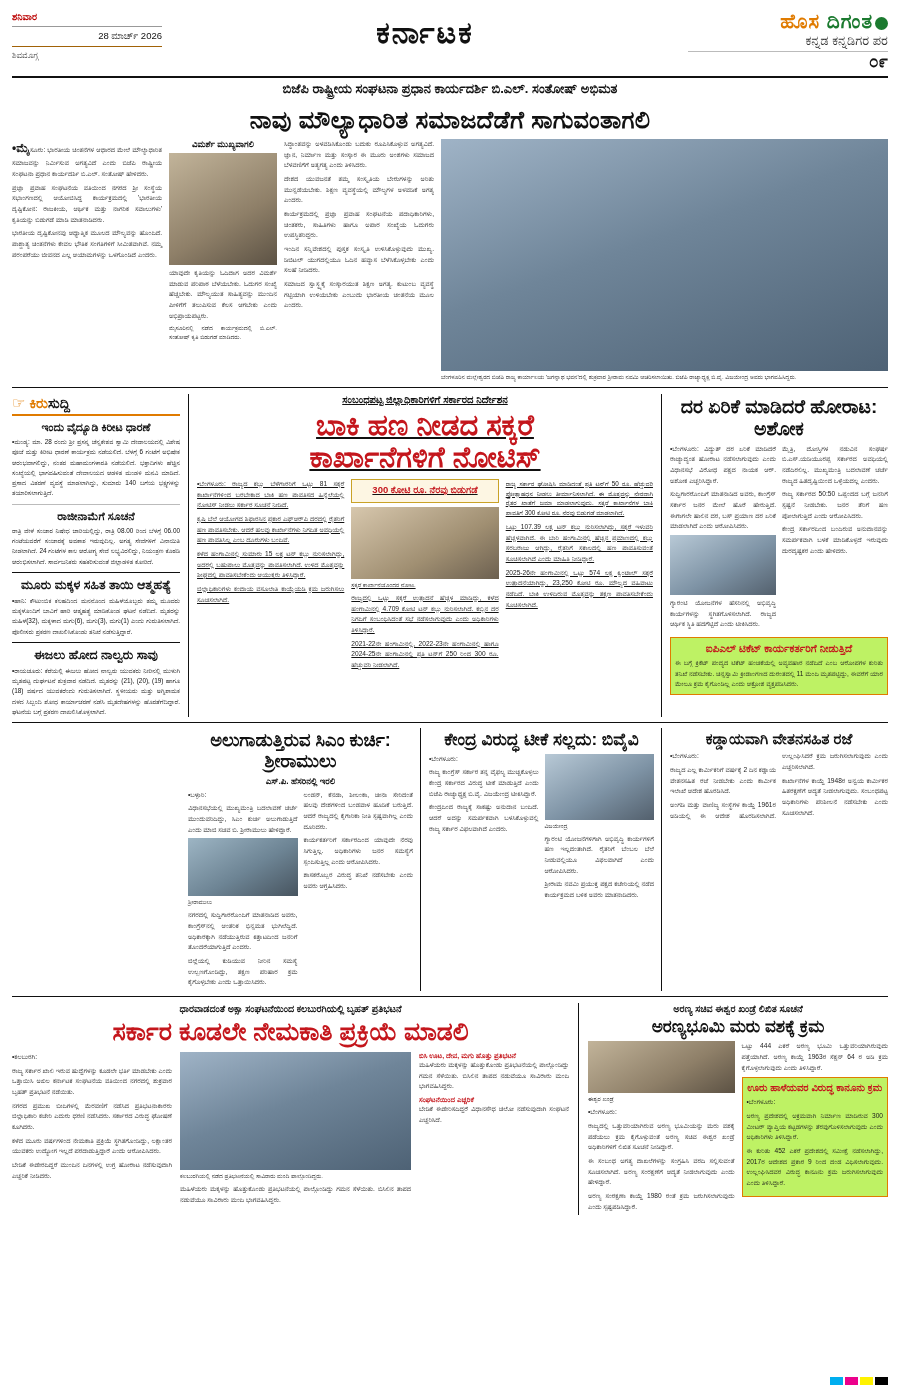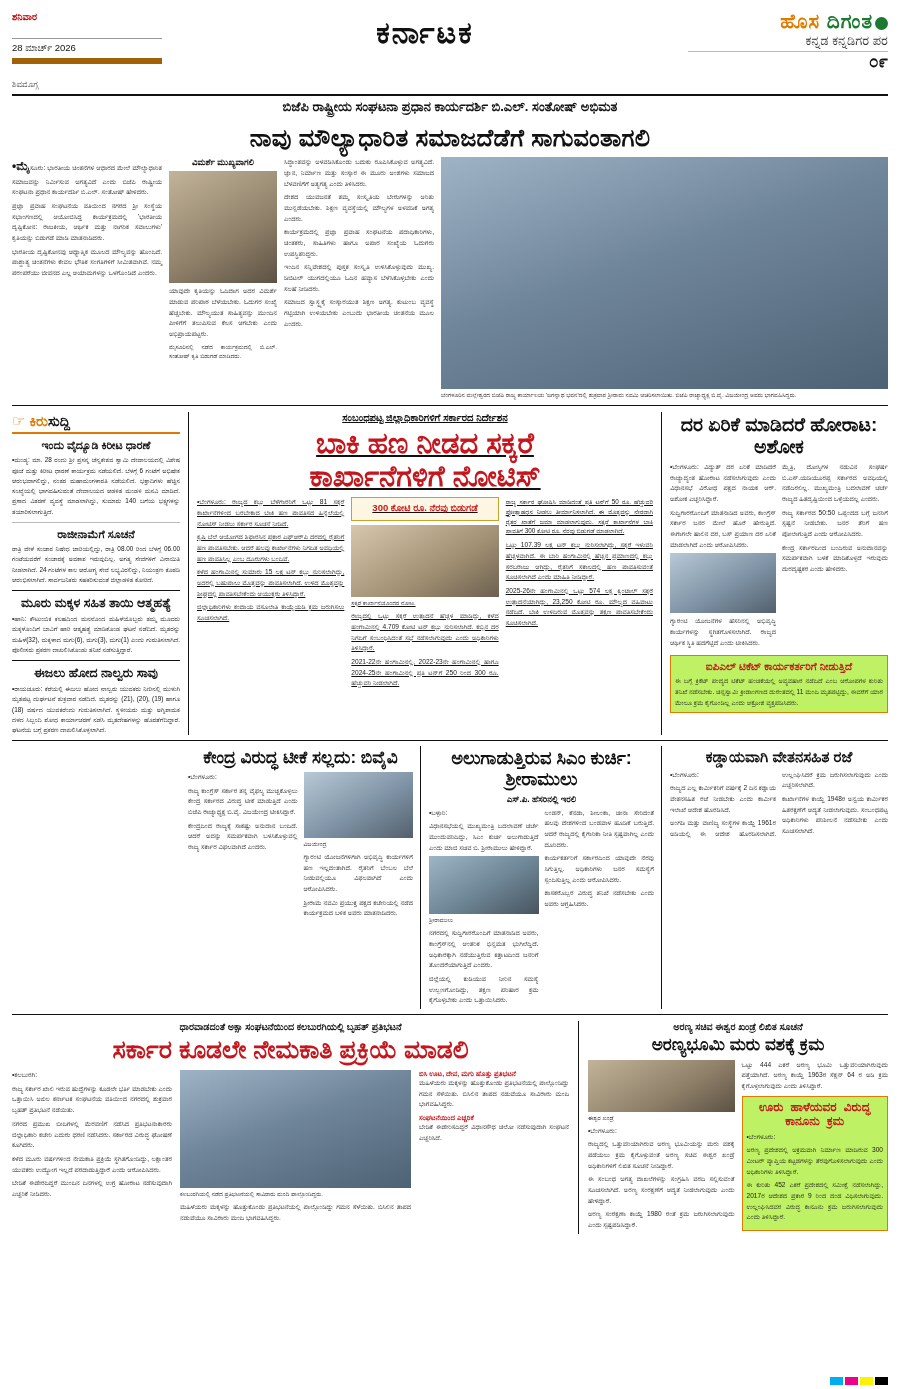--- a/index.html
+++ b/index.html
@@ -11,21 +11,21 @@
     color:#111;
     position:relative;
     overflow:hidden;
   }
   .page { width:900px; height:1389px; position:relative; padding:10px 12px; }
 
   
   .masthead { display:flex; align-items:flex-start; justify-content:space-between; border-bottom:2px solid #111; padding-bottom:4px; }
   .mast-left { width:150px; font-size:9px; line-height:1.5; }
   .mast-left .day { font-weight:bold; font-size:9.5px; color:#b00; }
-  .mast-left .date { border-top:1px solid #999; border-bottom:6px solid #a16207; margin:14px 0; padding:2px 0; font-size:9.5px; }
+  .mast-left .date { border-top:1px solid #999; border-bottom:1px solid #a16207; margin:2px 0; padding:2px 0; font-size:9.5px;text-align:right; }
   .mast-left .edition { font-size:8.5px; color:#444; }
   .mast-center { flex:1; text-align:center; }
   .mast-center .section-title { font-size:30px; font-weight:bold; letter-spacing:2px; color:#111; margin-top:6px; }
   .mast-right { width:200px; text-align:right; }
   .brand { font-size:20px; font-weight:bold; color:#e07b00; letter-spacing:1px; }
   .brand .b2 { color:#1b7a2f; }
   .brand-sub { font-size:13px; color:#333; border-bottom:1px solid #bbb; padding-bottom:2px; }
   .page-no { font-size:17px; font-weight:bold; color:#111; }
   .logo-dot { display:inline-block; width:13px; height:13px; border-radius:50%; background:#1b7a2f; vertical-align:-2px; margin-left:2px;}
   .rama-badge { margin-top:4px; font-size:8px; color:#b8860b; text-align:center; font-weight:bold; }
@@ -245,61 +245,61 @@
       </div>
     </div>
   </div>
 
   <div class="rule"></div>
 
   <div style="display:grid;grid-template-columns:168px 1fr 1fr 218px;gap:8px;">
     <div></div>
 
     <div style="border-right:1px solid #111;padding-right:7px;">
+      <h3 class="head3" style="text-align:center;font-size:18px;">ಅಲುಗಾಡುತ್ತಿರುವ ಸಿಎಂ ಕುರ್ಚಿ: ಶ್ರೀರಾಮುಲು</h3>
+      <div class="mini-head">ಎಸ್.ಪಿ. ಹೆಸರಿನಲ್ಲಿ ಇರಲಿ</div>
+      <div style="display:grid;grid-template-columns:1fr 1fr;gap:6px;">
+        <div>
+          <div class="body">
+            <p>•ಬಳ್ಳಾರಿ:</p>
+            <p>ವಿಧಾನಸಭೆಯಲ್ಲಿ ಮುಖ್ಯಮಂತ್ರಿ ಬದಲಾವಣೆ ಚರ್ಚೆ ಮುಂದುವರಿದಿದ್ದು, ಸಿಎಂ ಕುರ್ಚಿ ಅಲುಗಾಡುತ್ತಿದೆ ಎಂದು ಮಾಜಿ ಸಚಿವ ಬಿ. ಶ್ರೀರಾಮುಲು ಹೇಳಿದ್ದಾರೆ.</p>
+          </div>
+          <div class="photo p5" style="height:58px;margin-top:3px;"></div>
+          <div class="caption">ಶ್ರೀರಾಮುಲು</div>
+          <div class="body" style="margin-top:3px;">
+            <p>ನಗರದಲ್ಲಿ ಸುದ್ದಿಗಾರರೊಂದಿಗೆ ಮಾತನಾಡಿದ ಅವರು, ಕಾಂಗ್ರೆಸ್‌ನಲ್ಲಿ ಆಂತರಿಕ ಭಿನ್ನಮತ ಭುಗಿಲೆದ್ದಿದೆ. ಅಧಿಕಾರಕ್ಕಾಗಿ ನಡೆಯುತ್ತಿರುವ ಕಿತ್ತಾಟದಿಂದ ಜನರಿಗೆ ತೊಂದರೆಯಾಗುತ್ತಿದೆ ಎಂದರು.</p>
+            <p>ಜಿಲ್ಲೆಯಲ್ಲಿ ಕುಡಿಯುವ ನೀರಿನ ಸಮಸ್ಯೆ ಉಲ್ಬಣಗೊಂಡಿದ್ದು, ತಕ್ಷಣ ಪರಿಹಾರ ಕ್ರಮ ಕೈಗೊಳ್ಳಬೇಕು ಎಂದು ಒತ್ತಾಯಿಸಿದರು.</p>
+          </div>
+        </div>
+        <div>
+          <div class="body">
+            <p>ಲಂಡನ್, ಕೆನಡಾ, ಶೀಲಂಕಾ, ಚೀನಾ ಸೇರಿದಂತೆ ಹಲವು ದೇಶಗಳಿಂದ ಬಂಡವಾಳ ಹೂಡಿಕೆ ಬರುತ್ತಿದೆ. ಆದರೆ ರಾಜ್ಯದಲ್ಲಿ ಕೈಗಾರಿಕಾ ನೀತಿ ಸ್ಪಷ್ಟವಾಗಿಲ್ಲ ಎಂದು ದೂರಿದರು.</p>
+            <p>ಕಾರ್ಯಕರ್ತರಿಗೆ ಸರ್ಕಾರದಿಂದ ಯಾವುದೇ ನೆರವು ಸಿಗುತ್ತಿಲ್ಲ. ಅಧಿಕಾರಿಗಳು ಜನರ ಸಮಸ್ಯೆಗೆ ಸ್ಪಂದಿಸುತ್ತಿಲ್ಲ ಎಂದು ಆರೋಪಿಸಿದರು.</p>
+            <p>ಶಾಸಕರೊಬ್ಬರ ವಿರುದ್ಧ ತನಿಖೆ ನಡೆಸಬೇಕು ಎಂದು ಅವರು ಆಗ್ರಹಿಸಿದರು.</p>
+          </div>
+        </div>
+      </div>
+    </div>
+
+    <div style="border-right:1px solid #111;padding-right:7px;">
       <h3 class="head3" style="text-align:center;font-size:17px;">ಕೇಂದ್ರ ವಿರುದ್ಧ ಟೀಕೆ ಸಲ್ಲದು: ಬಿವೈವಿ</h3>
       <div style="display:grid;grid-template-columns:1fr 1fr;gap:6px;">
         <div>
           <div class="body">
             <p>•ಬೆಂಗಳೂರು:</p>
             <p>ರಾಜ್ಯ ಕಾಂಗ್ರೆಸ್ ಸರ್ಕಾರ ತನ್ನ ವೈಫಲ್ಯ ಮುಚ್ಚಿಕೊಳ್ಳಲು ಕೇಂದ್ರ ಸರ್ಕಾರದ ವಿರುದ್ಧ ಟೀಕೆ ಮಾಡುತ್ತಿದೆ ಎಂದು ಬಿಜೆಪಿ ರಾಜ್ಯಾಧ್ಯಕ್ಷ ಬಿ.ವೈ. ವಿಜಯೇಂದ್ರ ಟೀಕಿಸಿದ್ದಾರೆ.</p>
             <p>ಕೇಂದ್ರದಿಂದ ರಾಜ್ಯಕ್ಕೆ ಸಾಕಷ್ಟು ಅನುದಾನ ಬಂದಿದೆ. ಆದರೆ ಅದನ್ನು ಸಮರ್ಪಕವಾಗಿ ಬಳಸಿಕೊಳ್ಳುವಲ್ಲಿ ರಾಜ್ಯ ಸರ್ಕಾರ ವಿಫಲವಾಗಿದೆ ಎಂದರು.</p>
           </div>
         </div>
         <div>
           <div class="photo p3" style="height:66px;"></div>
           <div class="caption">ವಿಜಯೇಂದ್ರ</div>
           <div class="body" style="margin-top:3px;">
             <p>ಗ್ಯಾರಂಟಿ ಯೋಜನೆಗಳಿಗಾಗಿ ಅಭಿವೃದ್ಧಿ ಕಾರ್ಯಗಳಿಗೆ ಹಣ ಇಲ್ಲದಂತಾಗಿದೆ. ರೈತರಿಗೆ ಬೆಂಬಲ ಬೆಲೆ ನೀಡುವಲ್ಲಿಯೂ ವಿಫಲವಾಗಿದೆ ಎಂದು ಆರೋಪಿಸಿದರು.</p>
             <p>ಶ್ರೀರಾಮ ನವಮಿ ಪ್ರಯುಕ್ತ ಪಕ್ಷದ ಕಚೇರಿಯಲ್ಲಿ ನಡೆದ ಕಾರ್ಯಕ್ರಮದ ಬಳಿಕ ಅವರು ಮಾತನಾಡಿದರು.</p>
-          </div>
-        </div>
-      </div>
-    </div>
-
-    <div style="border-right:1px solid #111;padding-right:7px;">
-      <h3 class="head3" style="text-align:center;font-size:18px;">ಅಲುಗಾಡುತ್ತಿರುವ ಸಿಎಂ ಕುರ್ಚಿ: ಶ್ರೀರಾಮುಲು</h3>
-      <div class="mini-head">ಎಸ್.ಪಿ. ಹೆಸರಿನಲ್ಲಿ ಇರಲಿ</div>
-      <div style="display:grid;grid-template-columns:1fr 1fr;gap:6px;">
-        <div>
-          <div class="body">
-            <p>•ಬಳ್ಳಾರಿ:</p>
-            <p>ವಿಧಾನಸಭೆಯಲ್ಲಿ ಮುಖ್ಯಮಂತ್ರಿ ಬದಲಾವಣೆ ಚರ್ಚೆ ಮುಂದುವರಿದಿದ್ದು, ಸಿಎಂ ಕುರ್ಚಿ ಅಲುಗಾಡುತ್ತಿದೆ ಎಂದು ಮಾಜಿ ಸಚಿವ ಬಿ. ಶ್ರೀರಾಮುಲು ಹೇಳಿದ್ದಾರೆ.</p>
-          </div>
-          <div class="photo p5" style="height:58px;margin-top:3px;"></div>
-          <div class="caption">ಶ್ರೀರಾಮುಲು</div>
-          <div class="body" style="margin-top:3px;">
-            <p>ನಗರದಲ್ಲಿ ಸುದ್ದಿಗಾರರೊಂದಿಗೆ ಮಾತನಾಡಿದ ಅವರು, ಕಾಂಗ್ರೆಸ್‌ನಲ್ಲಿ ಆಂತರಿಕ ಭಿನ್ನಮತ ಭುಗಿಲೆದ್ದಿದೆ. ಅಧಿಕಾರಕ್ಕಾಗಿ ನಡೆಯುತ್ತಿರುವ ಕಿತ್ತಾಟದಿಂದ ಜನರಿಗೆ ತೊಂದರೆಯಾಗುತ್ತಿದೆ ಎಂದರು.</p>
-            <p>ಜಿಲ್ಲೆಯಲ್ಲಿ ಕುಡಿಯುವ ನೀರಿನ ಸಮಸ್ಯೆ ಉಲ್ಬಣಗೊಂಡಿದ್ದು, ತಕ್ಷಣ ಪರಿಹಾರ ಕ್ರಮ ಕೈಗೊಳ್ಳಬೇಕು ಎಂದು ಒತ್ತಾಯಿಸಿದರು.</p>
-          </div>
-        </div>
-        <div>
-          <div class="body">
-            <p>ಲಂಡನ್, ಕೆನಡಾ, ಶೀಲಂಕಾ, ಚೀನಾ ಸೇರಿದಂತೆ ಹಲವು ದೇಶಗಳಿಂದ ಬಂಡವಾಳ ಹೂಡಿಕೆ ಬರುತ್ತಿದೆ. ಆದರೆ ರಾಜ್ಯದಲ್ಲಿ ಕೈಗಾರಿಕಾ ನೀತಿ ಸ್ಪಷ್ಟವಾಗಿಲ್ಲ ಎಂದು ದೂರಿದರು.</p>
-            <p>ಕಾರ್ಯಕರ್ತರಿಗೆ ಸರ್ಕಾರದಿಂದ ಯಾವುದೇ ನೆರವು ಸಿಗುತ್ತಿಲ್ಲ. ಅಧಿಕಾರಿಗಳು ಜನರ ಸಮಸ್ಯೆಗೆ ಸ್ಪಂದಿಸುತ್ತಿಲ್ಲ ಎಂದು ಆರೋಪಿಸಿದರು.</p>
-            <p>ಶಾಸಕರೊಬ್ಬರ ವಿರುದ್ಧ ತನಿಖೆ ನಡೆಸಬೇಕು ಎಂದು ಅವರು ಆಗ್ರಹಿಸಿದರು.</p>
           </div>
         </div>
       </div>
     </div>
 
     <div>
       <h3 class="head3" style="text-align:center;font-size:15px;">ಕಡ್ಡಾಯವಾಗಿ ವೇತನಸಹಿತ ರಜೆ</h3>
       <div class="body cols2">
         <p>•ಬೆಂಗಳೂರು:</p>
         <p>ರಾಜ್ಯದ ಎಲ್ಲ ಕಾರ್ಮಿಕರಿಗೆ ವರ್ಷಕ್ಕೆ 2 ದಿನ ಕಡ್ಡಾಯ ವೇತನಸಹಿತ ರಜೆ ನೀಡಬೇಕು ಎಂದು ಕಾರ್ಮಿಕ ಇಲಾಖೆ ಆದೇಶ ಹೊರಡಿಸಿದೆ.</p>
@@ -351,21 +351,21 @@
             <p>ರಾಜ್ಯದಲ್ಲಿ ಒತ್ತುವರಿಯಾಗಿರುವ ಅರಣ್ಯ ಭೂಮಿಯನ್ನು ಮರು ವಶಕ್ಕೆ ಪಡೆಯಲು ಕ್ರಮ ಕೈಗೊಳ್ಳುವಂತೆ ಅರಣ್ಯ ಸಚಿವ ಈಶ್ವರ ಖಂಡ್ರೆ ಅಧಿಕಾರಿಗಳಿಗೆ ಲಿಖಿತ ಸೂಚನೆ ನೀಡಿದ್ದಾರೆ.</p>
             <p>ಈ ಸಂಬಂಧ ಅಗತ್ಯ ದಾಖಲೆಗಳನ್ನು ಸಂಗ್ರಹಿಸಿ ವರದಿ ಸಲ್ಲಿಸುವಂತೆ ಸೂಚಿಸಲಾಗಿದೆ. ಅರಣ್ಯ ಸಂರಕ್ಷಣೆಗೆ ಆದ್ಯತೆ ನೀಡಲಾಗುವುದು ಎಂದು ಹೇಳಿದ್ದಾರೆ.</p>
             <p>ಅರಣ್ಯ ಸಂರಕ್ಷಣಾ ಕಾಯ್ದೆ 1980 ರಂತೆ ಕ್ರಮ ಜರುಗಿಸಲಾಗುವುದು ಎಂದು ಸ್ಪಷ್ಟಪಡಿಸಿದ್ದಾರೆ.</p>
           </div>
         </div>
         <div>
           <div class="body">
             <p>ಒಟ್ಟು 444 ಎಕರೆ ಅರಣ್ಯ ಭೂಮಿ ಒತ್ತುವರಿಯಾಗಿರುವುದು ಪತ್ತೆಯಾಗಿದೆ. ಅರಣ್ಯ ಕಾಯ್ದೆ 1963ರ ಸೆಕ್ಷನ್ 64 ರ ಅಡಿ ಕ್ರಮ ಕೈಗೊಳ್ಳಲಾಗುವುದು ಎಂದು ತಿಳಿಸಿದ್ದಾರೆ.</p>
           </div>
           <div class="orange-box">
-            <div class="orange-title" style="font-size:12px;font-family:Liberation Mono, monospace;">ಊರು ಹಾಳೆಯವರ ವಿರುದ್ಧ ಕಾನೂನು ಕ್ರಮ</div>
+            <div class="orange-title" style="font-size:10px;">ಊರು ಹಾಳೆಯವರ ವಿರುದ್ಧ ಕಾನೂನು ಕ್ರಮ</div>
             <div class="body" style="margin-top:3px;">
               <p>•ಬೆಂಗಳೂರು:</p>
               <p>ಅರಣ್ಯ ಪ್ರದೇಶದಲ್ಲಿ ಅಕ್ರಮವಾಗಿ ನಿರ್ಮಾಣ ಮಾಡಿರುವ 300 ಮೀಟರ್ ವ್ಯಾಪ್ತಿಯ ಕಟ್ಟಡಗಳನ್ನು ತೆರವುಗೊಳಿಸಲಾಗುವುದು ಎಂದು ಅಧಿಕಾರಿಗಳು ತಿಳಿಸಿದ್ದಾರೆ.</p>
               <p>ಈ ಕುರಿತು 452 ಎಕರೆ ಪ್ರದೇಶದಲ್ಲಿ ಸಮೀಕ್ಷೆ ನಡೆಸಲಾಗಿದ್ದು, 2017ರ ಆದೇಶದ ಪ್ರಕಾರ 9 ರಿಂದ ದಂಡ ವಿಧಿಸಲಾಗುವುದು. ಉಲ್ಲಂಘಿಸಿದವರ ವಿರುದ್ಧ ಕಾನೂನು ಕ್ರಮ ಜರುಗಿಸಲಾಗುವುದು ಎಂದು ತಿಳಿಸಿದ್ದಾರೆ.</p>
             </div>
           </div>
         </div>
       </div>
     </div>
   </div>

